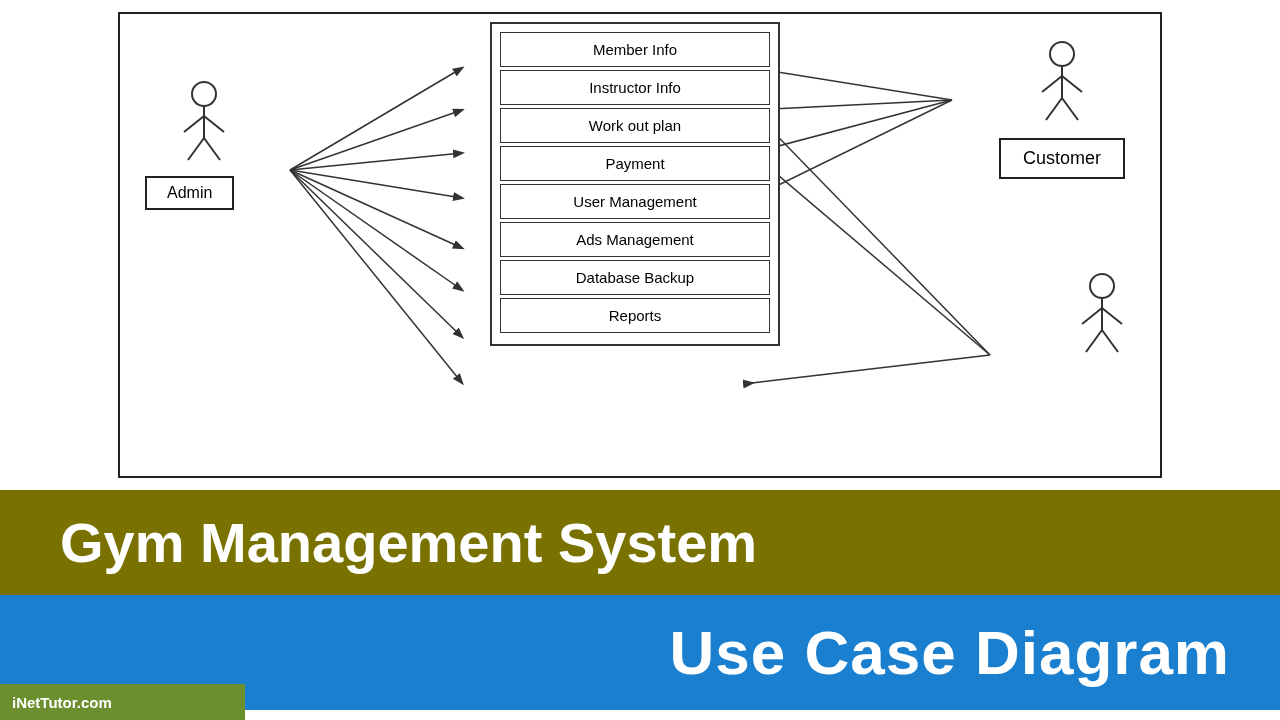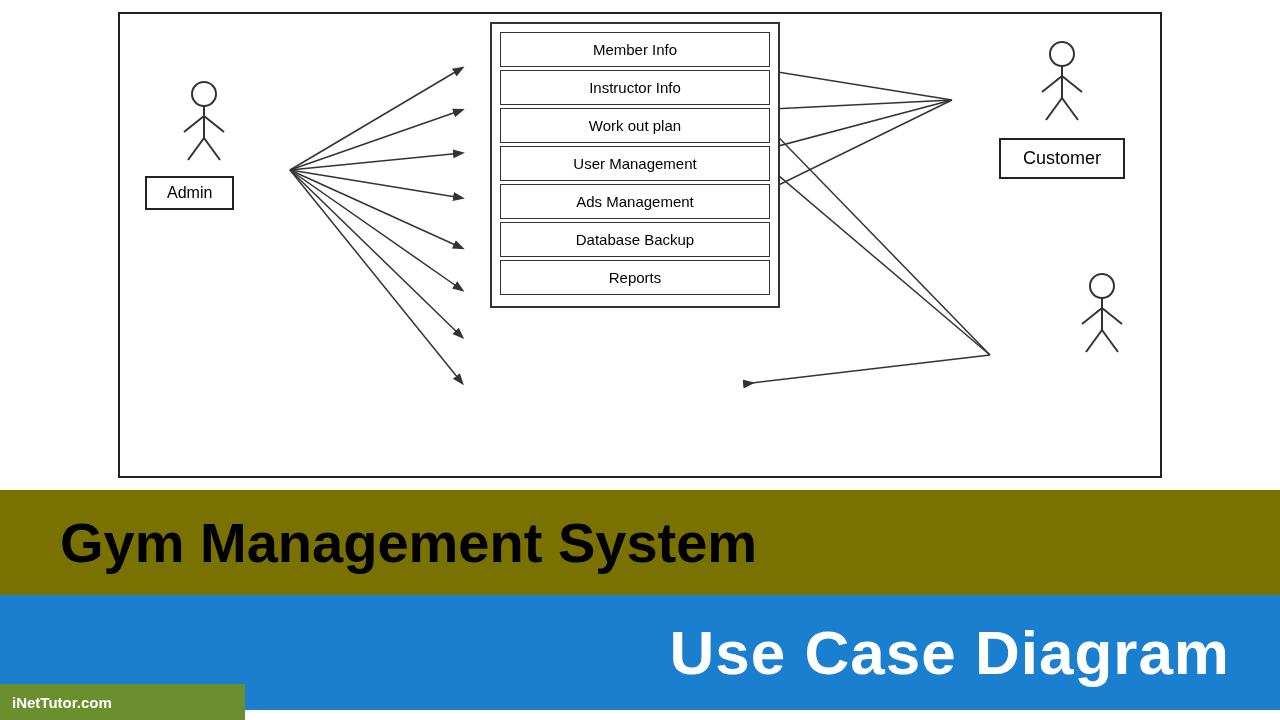--- a/index.html
+++ b/index.html
@@ -138,21 +138,21 @@
     #olive-bar {
       background: #7a7200;
       width: 1280px;
       height: 105px;
       display: flex;
       align-items: center;
       padding: 0 60px;
     }
 
     #olive-bar-text {
-      color: #000000;
+      color: #ffffff;
       font-size: 56px;
       font-weight: bold;
       letter-spacing: 0px;
     }
 
     #blue-bar {
       background: #1a7fcf;
       width: 1280px;
       height: 115px;
       display: flex;
@@ -236,20 +236,21 @@
         <marker id="arrow3" markerWidth="8" markerHeight="8" refX="2" refY="3" orient="auto">
           <path d="M8,0 L8,6 L0,3 z" fill="#333"></path>
         </marker>
       </defs>
     </svg>
 
     <div id="use-case-container">
       <div class="use-case-box">Member Info</div>
       <div class="use-case-box">Instructor Info</div>
       <div class="use-case-box">Work out plan</div>
+      <div class="use-case-box">Payment</div>
       <div class="use-case-box">User Management</div>
       <div class="use-case-box">Ads Management</div>
       <div class="use-case-box">Database Backup</div>
       <div class="use-case-box">Reports</div>
     </div>
 
     <div id="actor-admin">
       <div class="stick-figure">
         <svg width="60" height="90" viewBox="0 0 60 90">
 

